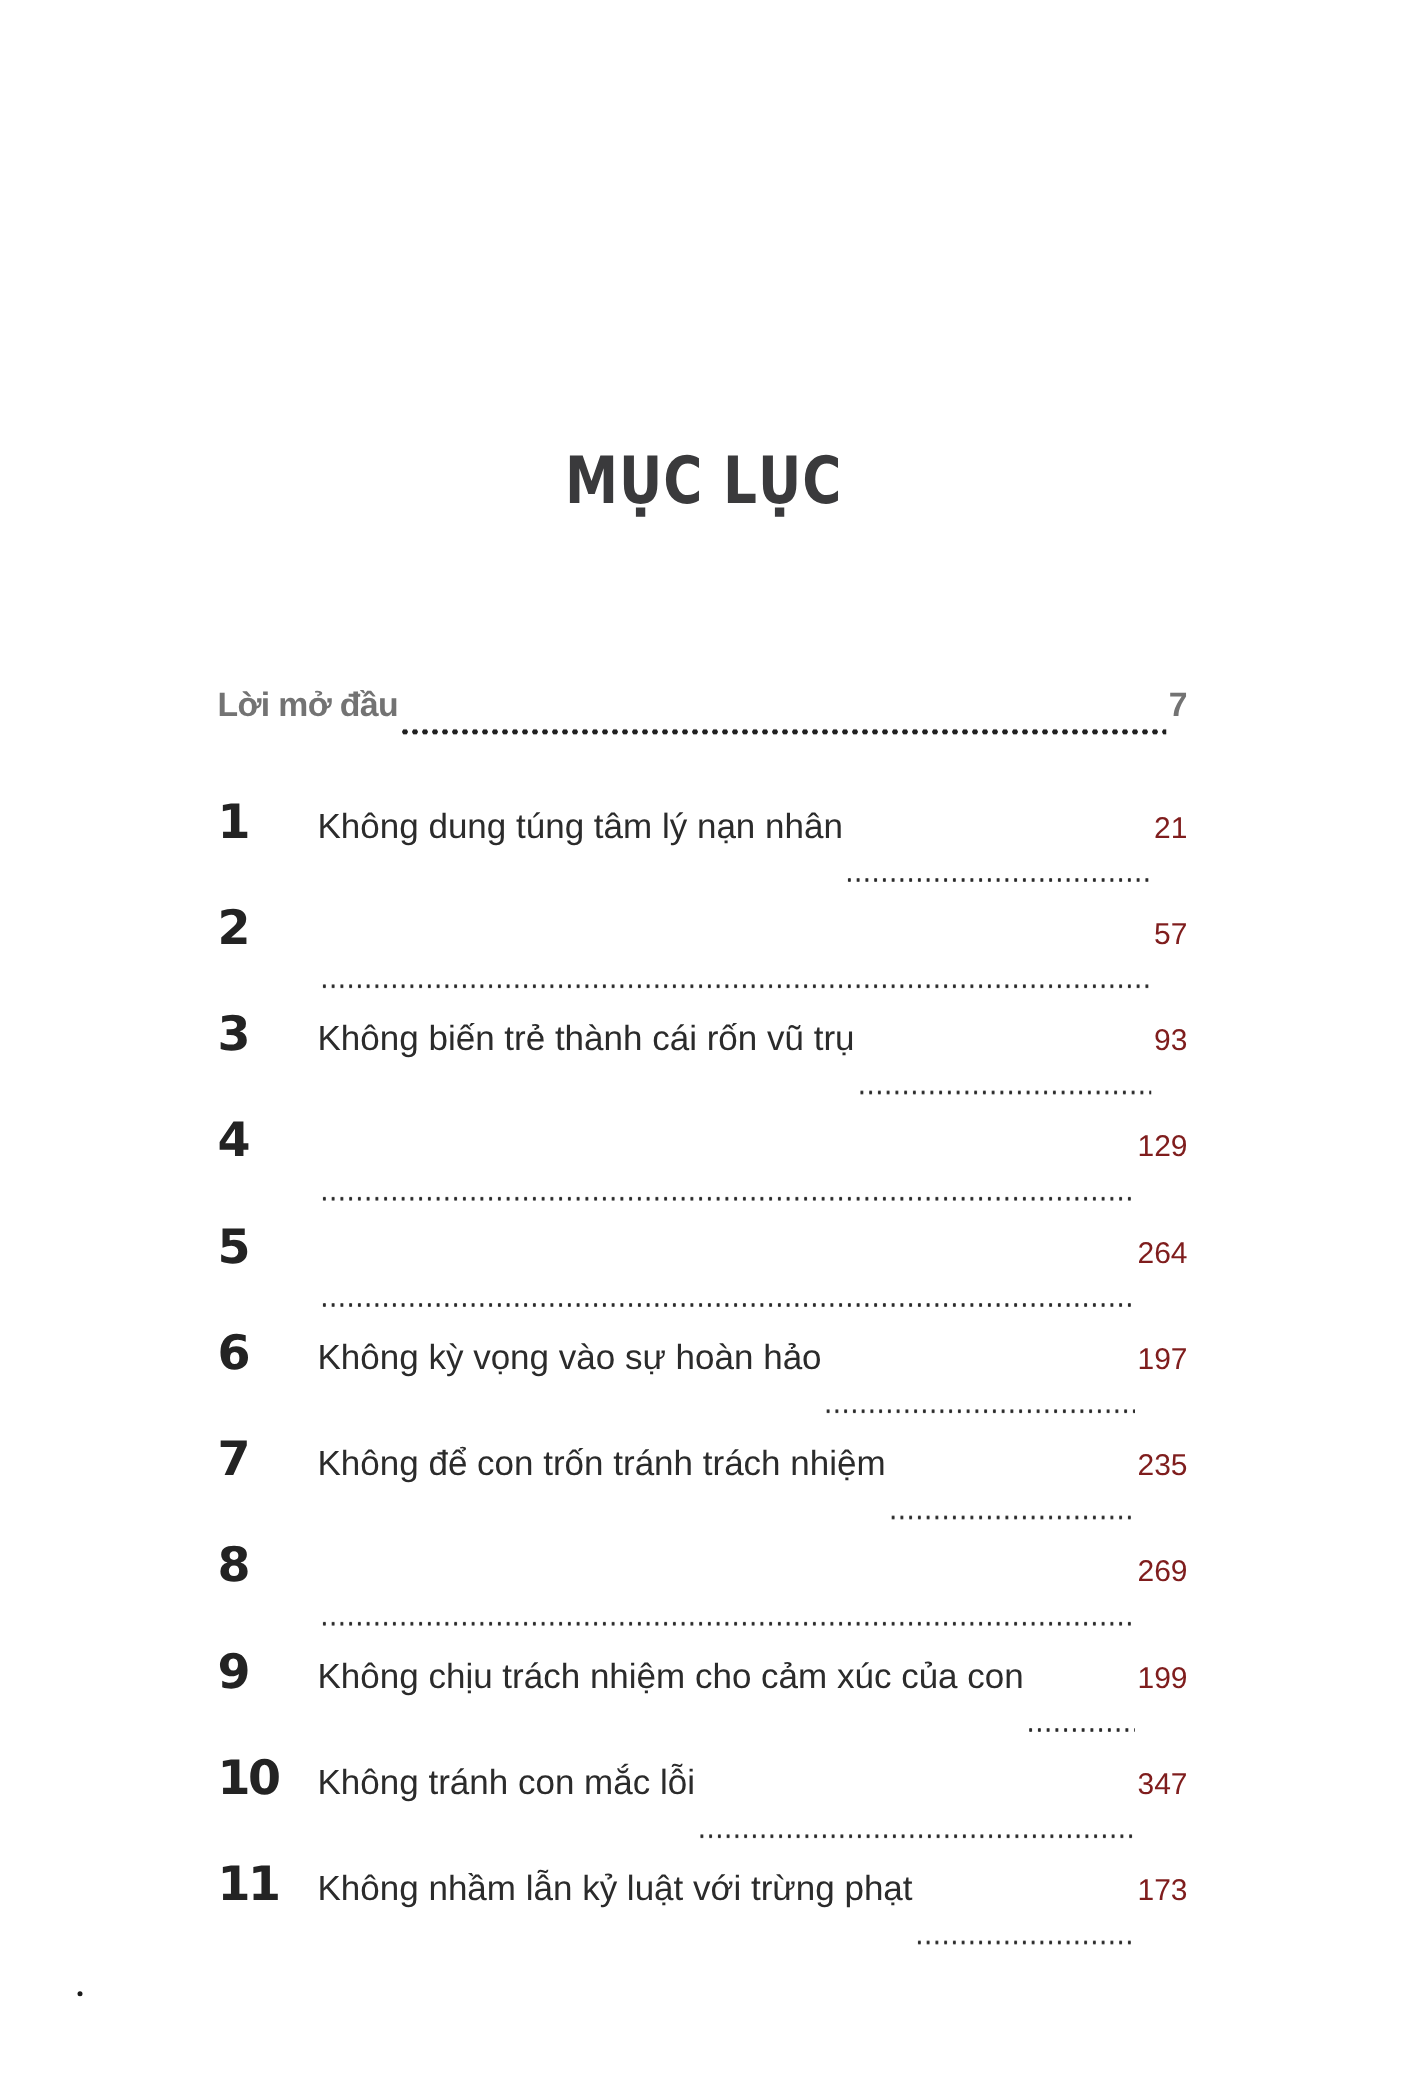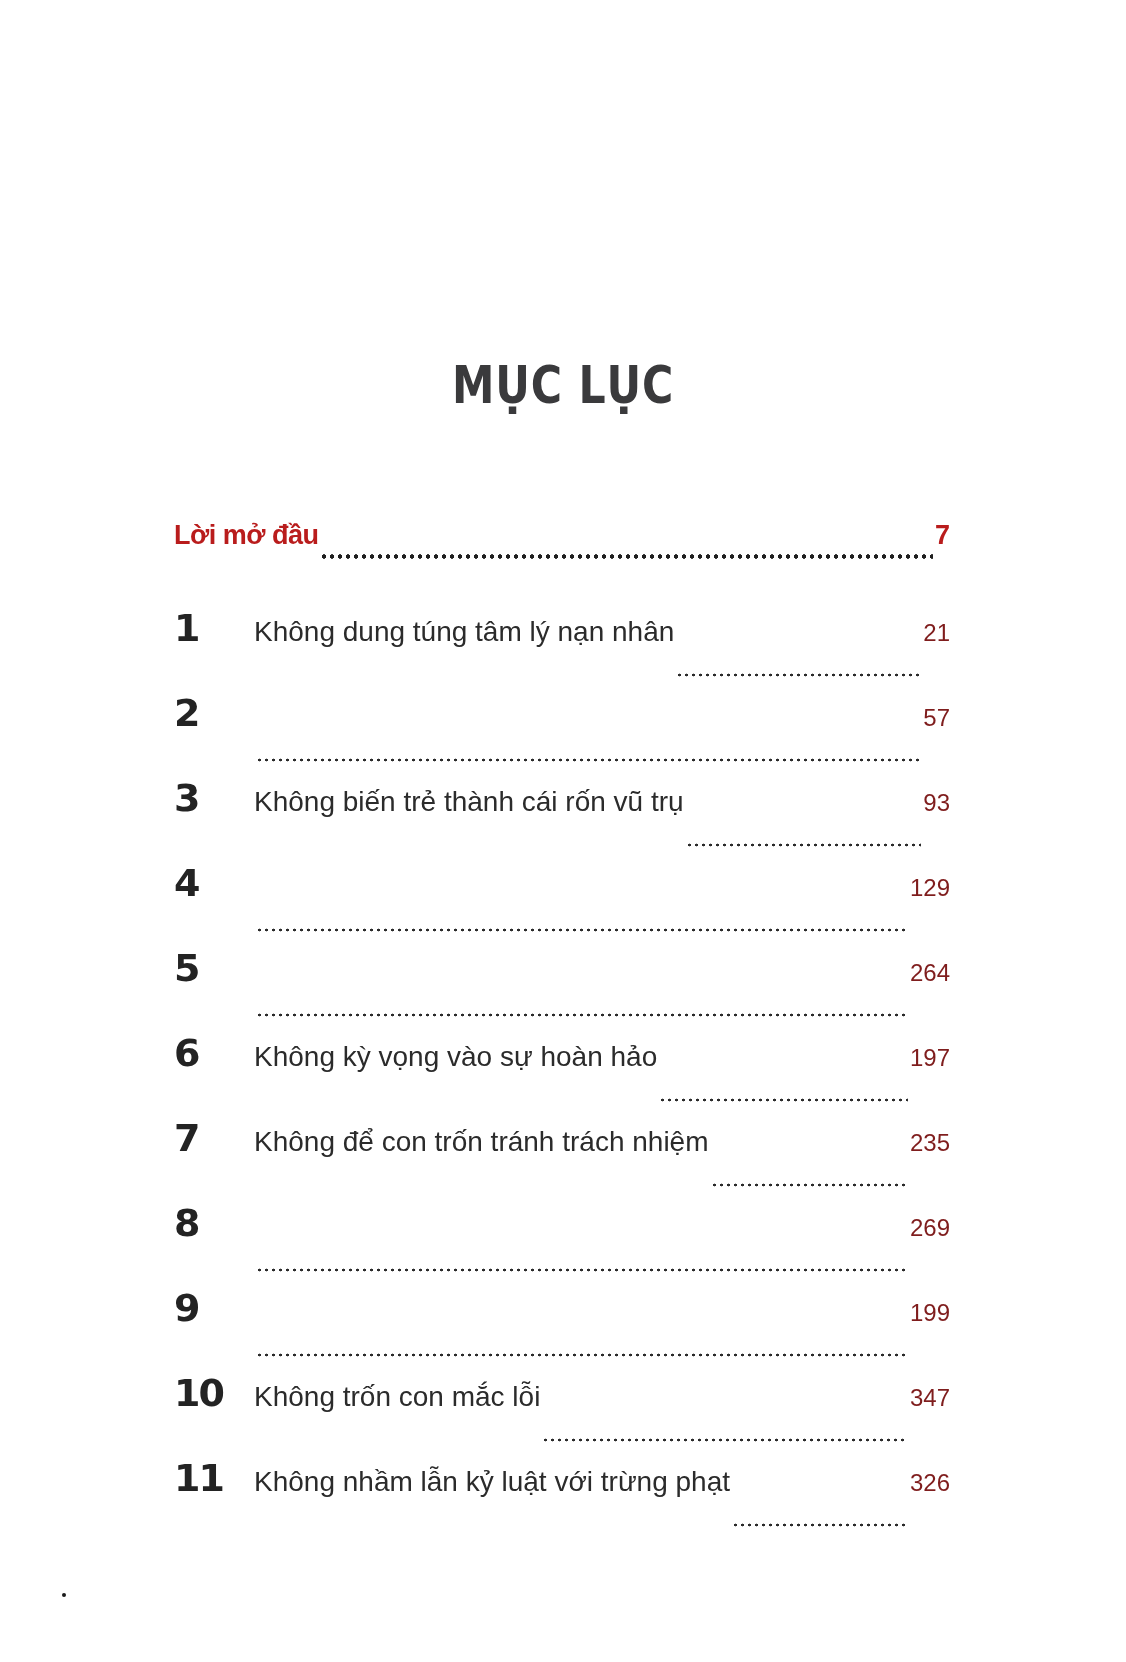--- a/index.html
+++ b/index.html
@@ -36,21 +36,22 @@
       width: 776px;
       top: 520px;
     }
     .intro-row {
       display: flex;
       align-items: baseline;
       height: 50px;
       font-family: "Liberation Sans", sans-serif;
       font-weight: bold;
       font-size: 27px;
-      color: #b91c1c;
+      color: #737373;
+      margin-top: 29px;
     }
     .intro-row .label { white-space: nowrap; letter-spacing: -0.5px; }
     .leader {
       flex: 1;
       overflow: hidden;
       white-space: nowrap;
       margin: 0 2px;
       position: relative;
       align-self: flex-end;
       height: 12px;
@@ -156,31 +157,32 @@
       <span class="leader"></span>
       <span class="ch-page">235</span>
     </div>
     <div class="chapter-row">
       <span class="ch-num">8</span>
       <span class="leader"></span>
       <span class="ch-page">269</span>
     </div>
     <div class="chapter-row">
       <span class="ch-num">9</span>
+      <span class="ch-title">Không chịu trách nhiệm cho cảm xúc của con</span>
       <span class="leader"></span>
       <span class="ch-page">199</span>
     </div>
     <div class="chapter-row">
       <span class="ch-num">10</span>
-      <span class="ch-title">Không trốn con mắc lỗi</span>
+      <span class="ch-title">Không tránh con mắc lỗi</span>
       <span class="leader"></span>
       <span class="ch-page">347</span>
     </div>
     <div class="chapter-row">
       <span class="ch-num">11</span>
       <span class="ch-title">Không nhầm lẫn kỷ luật với trừng phạt</span>
       <span class="leader"></span>
-      <span class="ch-page">326</span>
+      <span class="ch-page">173</span>
     </div>
   </div>
 </div>
 
 <div class="stray-dot"></div>
 
 </body></html>

